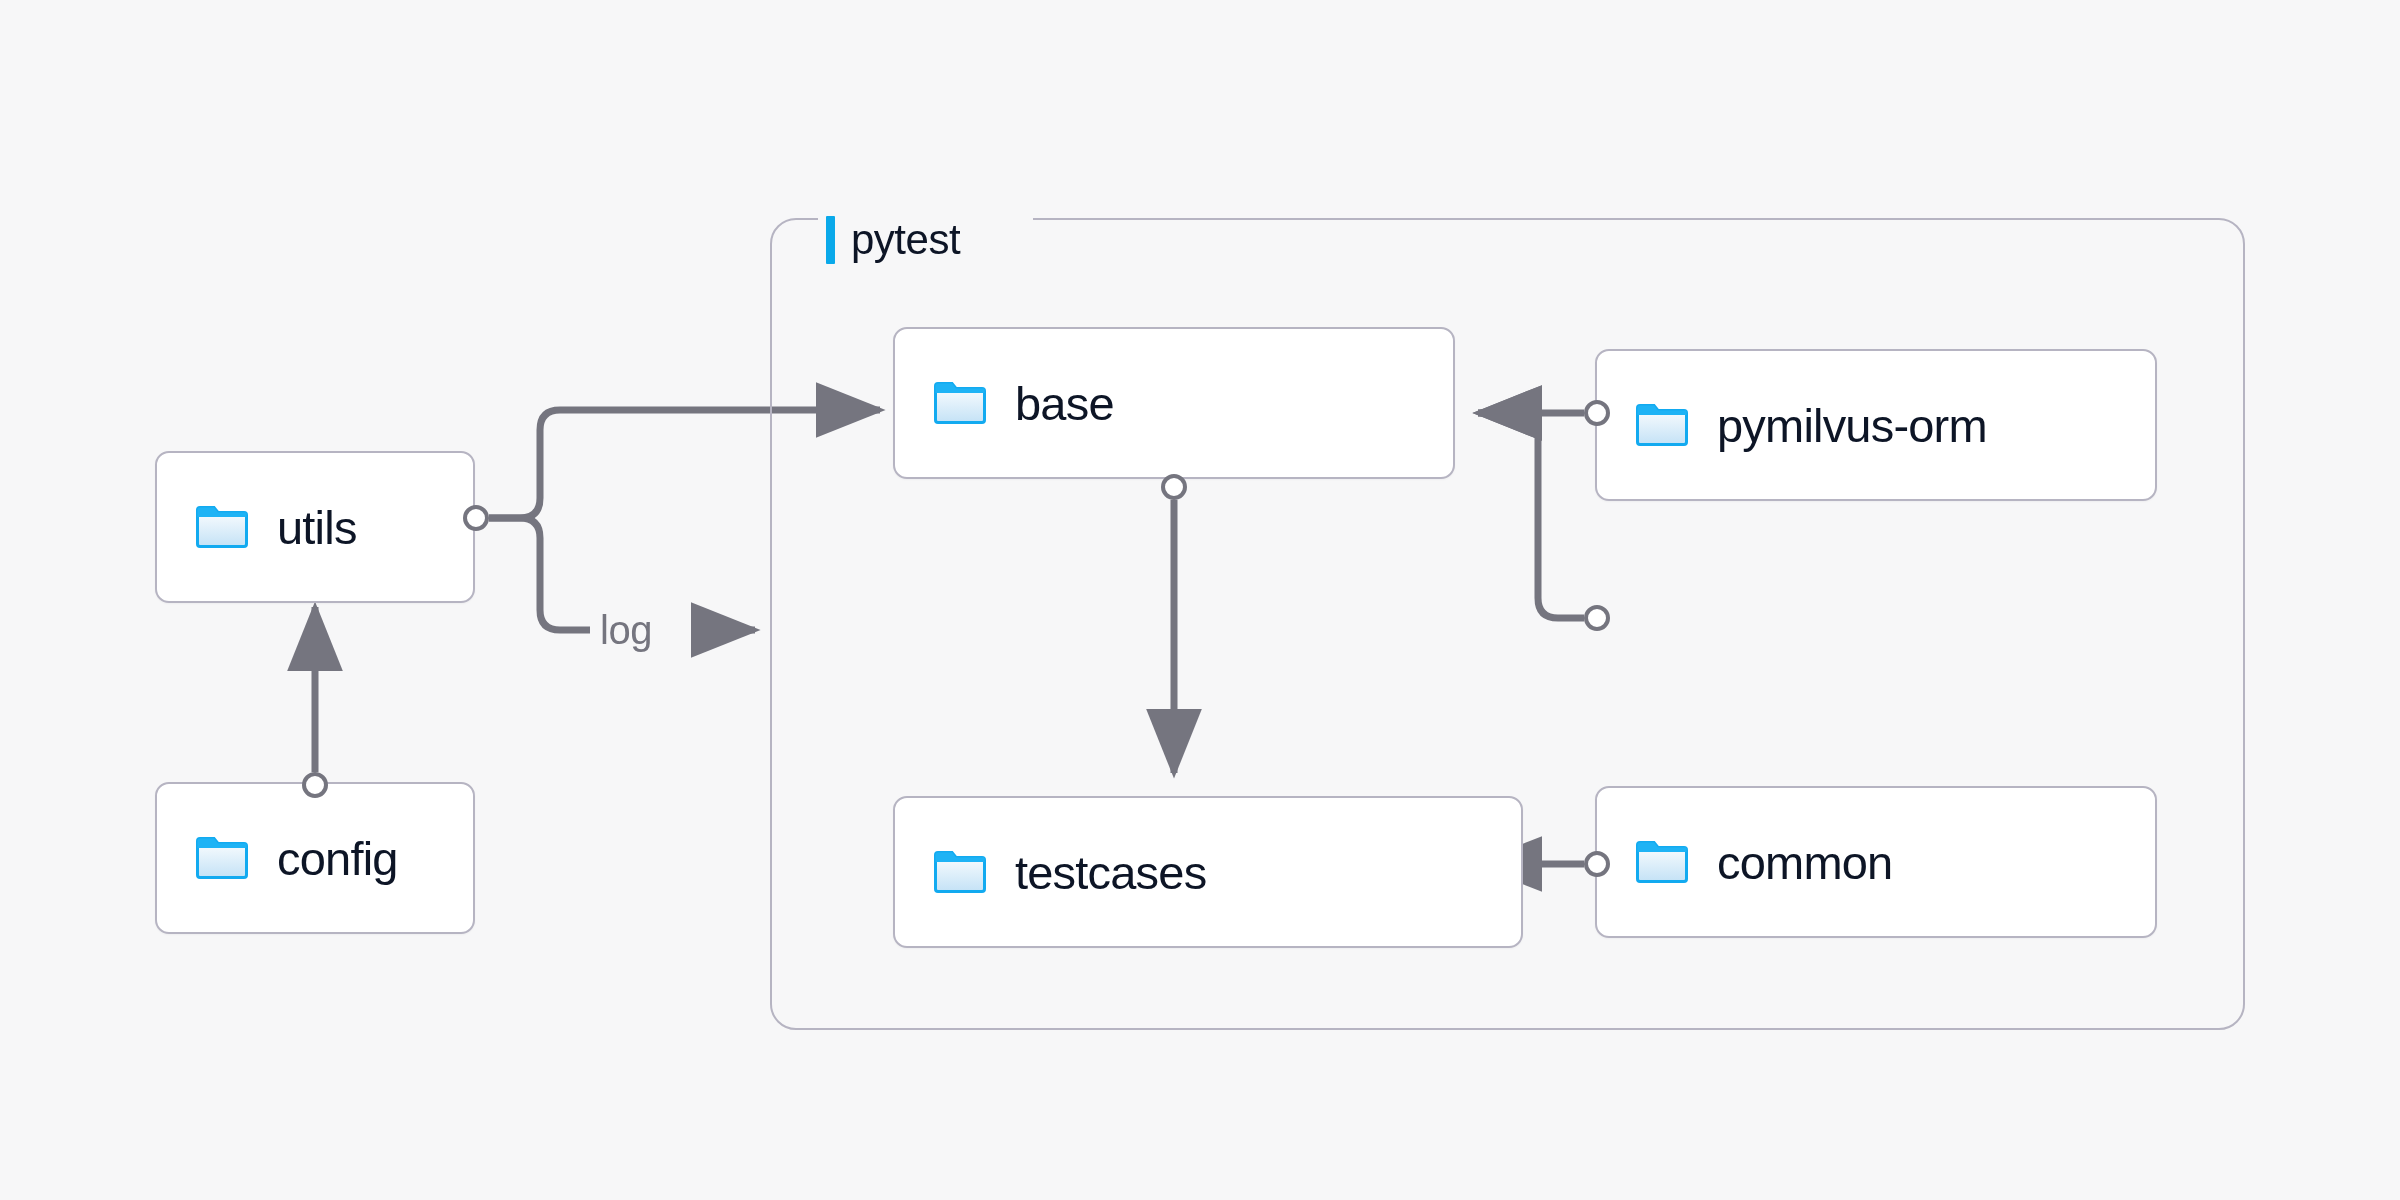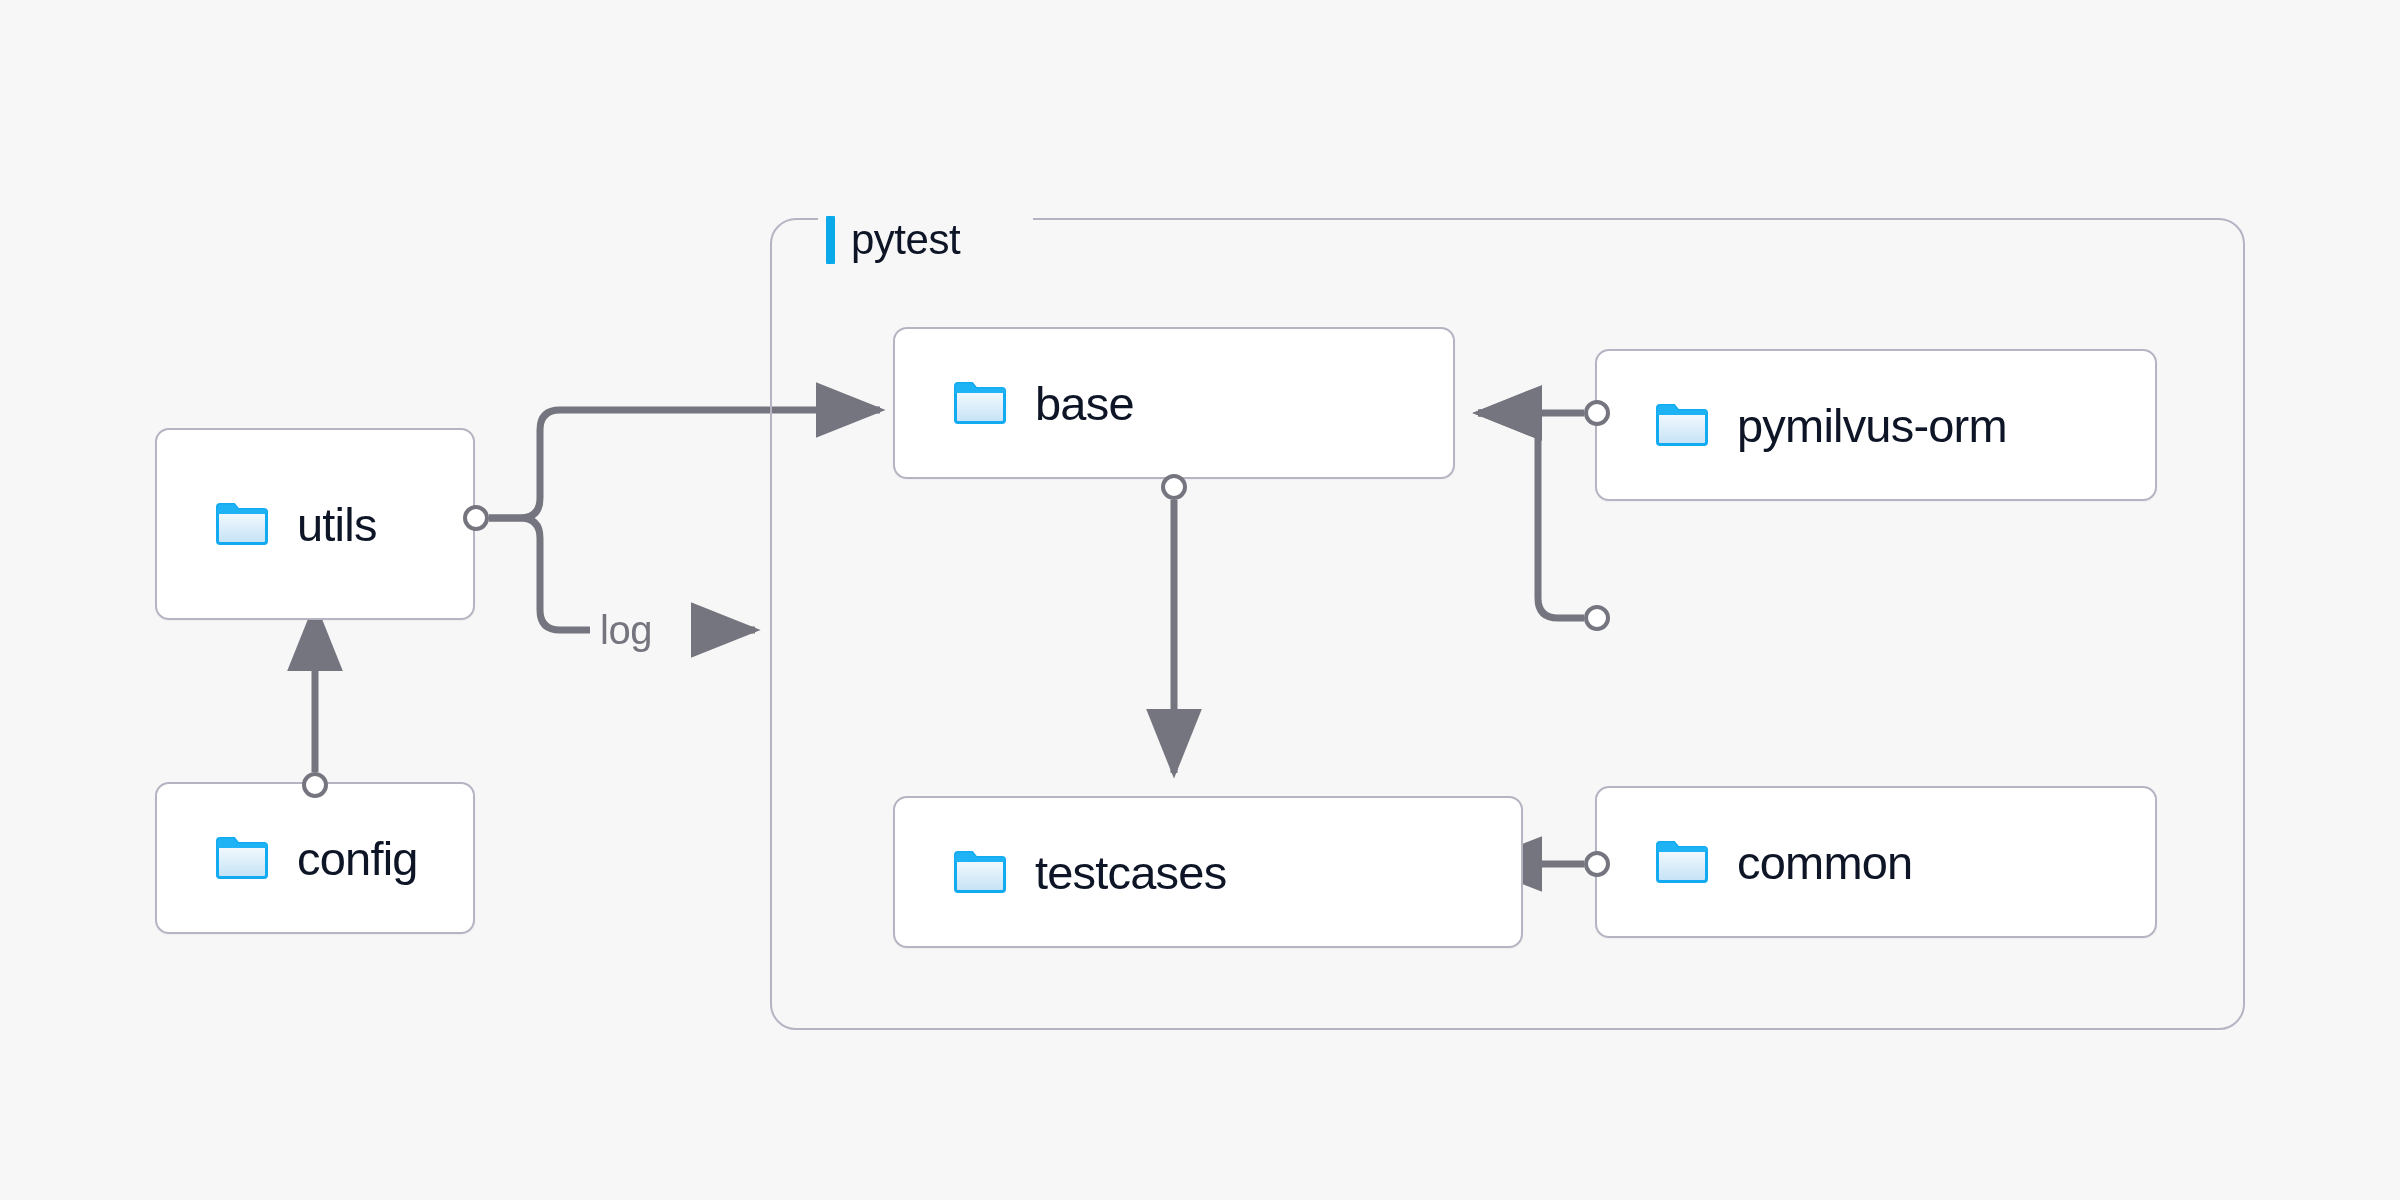--- a/index.html
+++ b/index.html
@@ -59,21 +59,21 @@
   }
   
   .node {
     position: absolute;
     box-sizing: border-box;
     background: #ffffff;
     border: 2px solid #b6b4c2;
     border-radius: 14px;
     display: flex;
     align-items: center;
-    padding-left: 58px;
+    padding-left: 38px;
     gap: 28px;
     box-shadow: 0 1px 2px rgba(16,24,40,0.04);
   }
   .node-label {
     font-size: 47px;
     color: #0d1526;
     letter-spacing: -0.8px;
     white-space: nowrap;
     line-height: 1;
   }
@@ -141,21 +141,21 @@
 
   <div class="group-box" style="left:770px; top:218px; width:1475px; height:812px;"></div>
 
   <div class="group-label-mask" style="left:818px; top:200px; width:215px;"></div>
 
   <div class="group-label" style="left:826px; top:192px;margin-top:22px;">
     <div class="group-accent-bar"></div>
     <div class="group-label-text">pytest</div>
   </div>
 
-  <div class="node" style="left:155px; top:428px; width:320px; height:192px;">
+  <div class="node" style="left:155px; top:451px; width:320px; height:152px;">
     <svg class="folder-icon" viewBox="0 0 54 44">
       <path d="M2.5 9 L2.5 5 Q2.5 2.5 5 2.5 L19 2.5 L23 7.5 L49 7.5 Q51.5 7.5 51.5 10 L51.5 39 Q51.5 41.5 49 41.5 L5 41.5 Q2.5 41.5 2.5 39 Z" fill="url(#folderGrad)" stroke="#12aaf0" stroke-width="3"></path>
       <path d="M2.5 9 L2.5 5 Q2.5 2.5 5 2.5 L19 2.5 L23 7.5 L51.5 7.5 L51.5 12 L2.5 12 Z" fill="#1eb3f5"></path>
     </svg>
     <span class="node-label">utils</span>
   </div>
 
   <div class="node" style="left:155px; top:782px; width:320px; height:152px;">
     <svg class="folder-icon" viewBox="0 0 54 44">
       <path d="M2.5 9 L2.5 5 Q2.5 2.5 5 2.5 L19 2.5 L23 7.5 L49 7.5 Q51.5 7.5 51.5 10 L51.5 39 Q51.5 41.5 49 41.5 L5 41.5 Q2.5 41.5 2.5 39 Z" fill="url(#folderGrad)" stroke="#12aaf0" stroke-width="3"></path>

